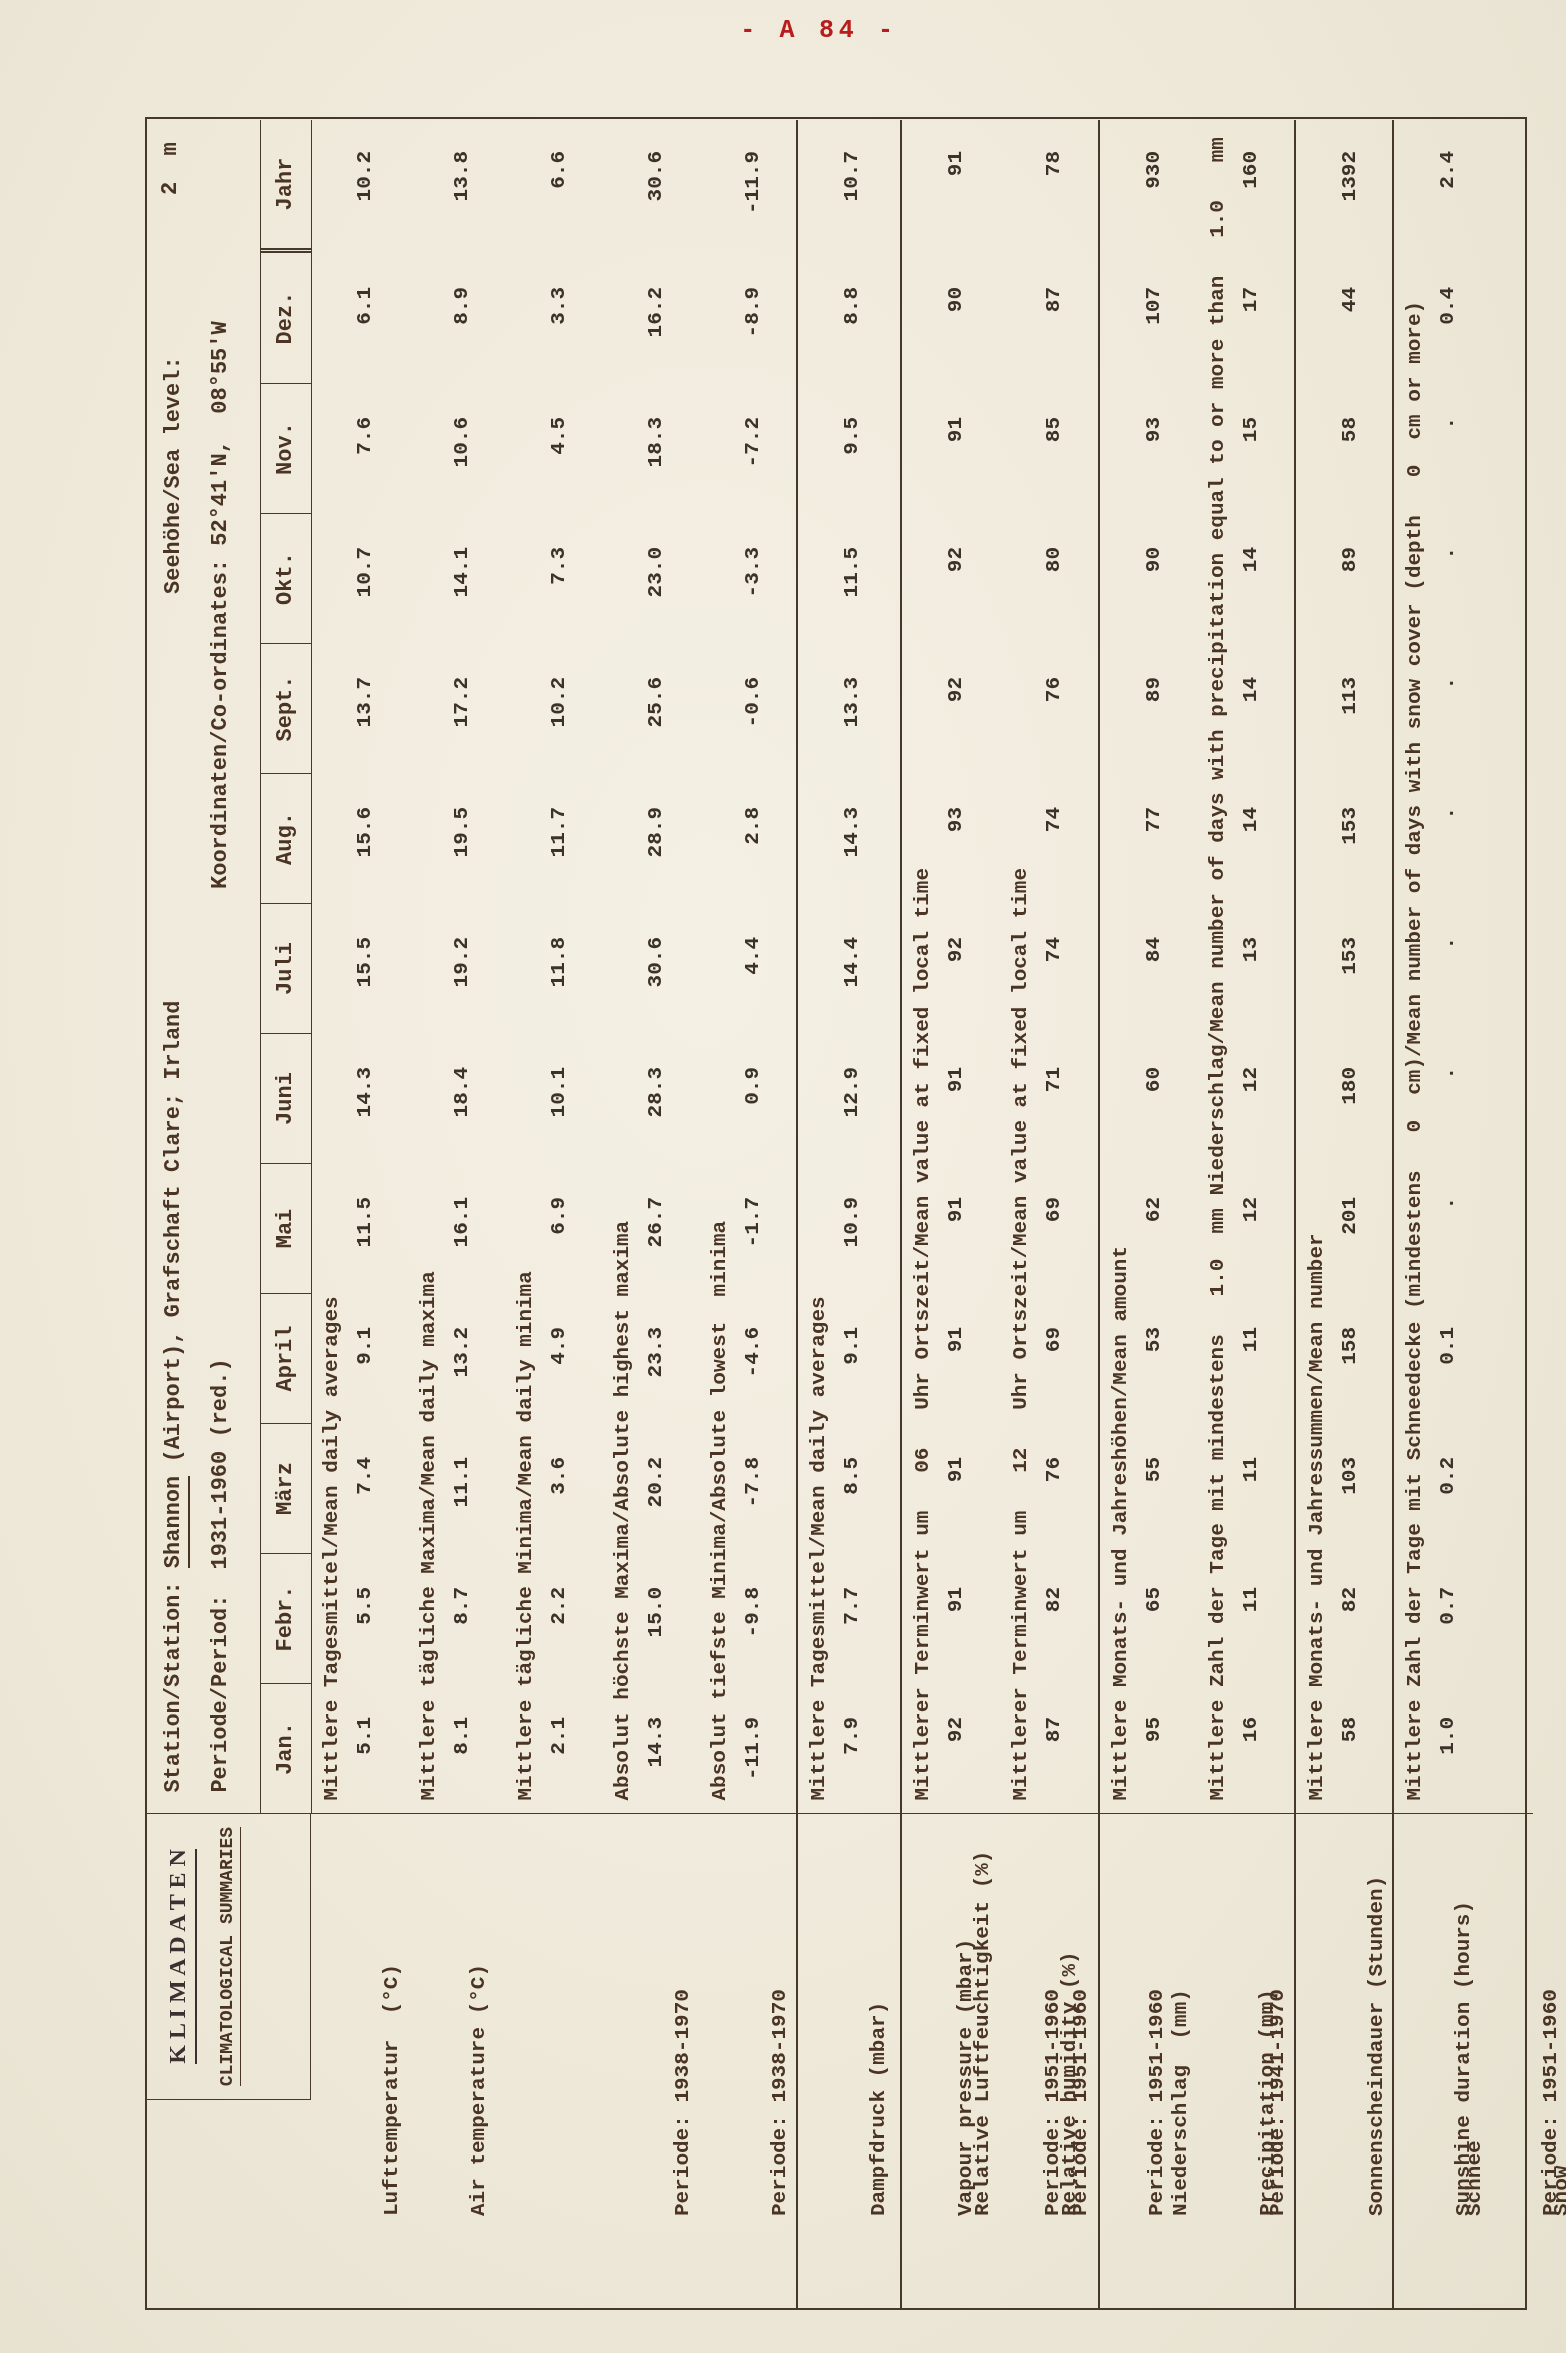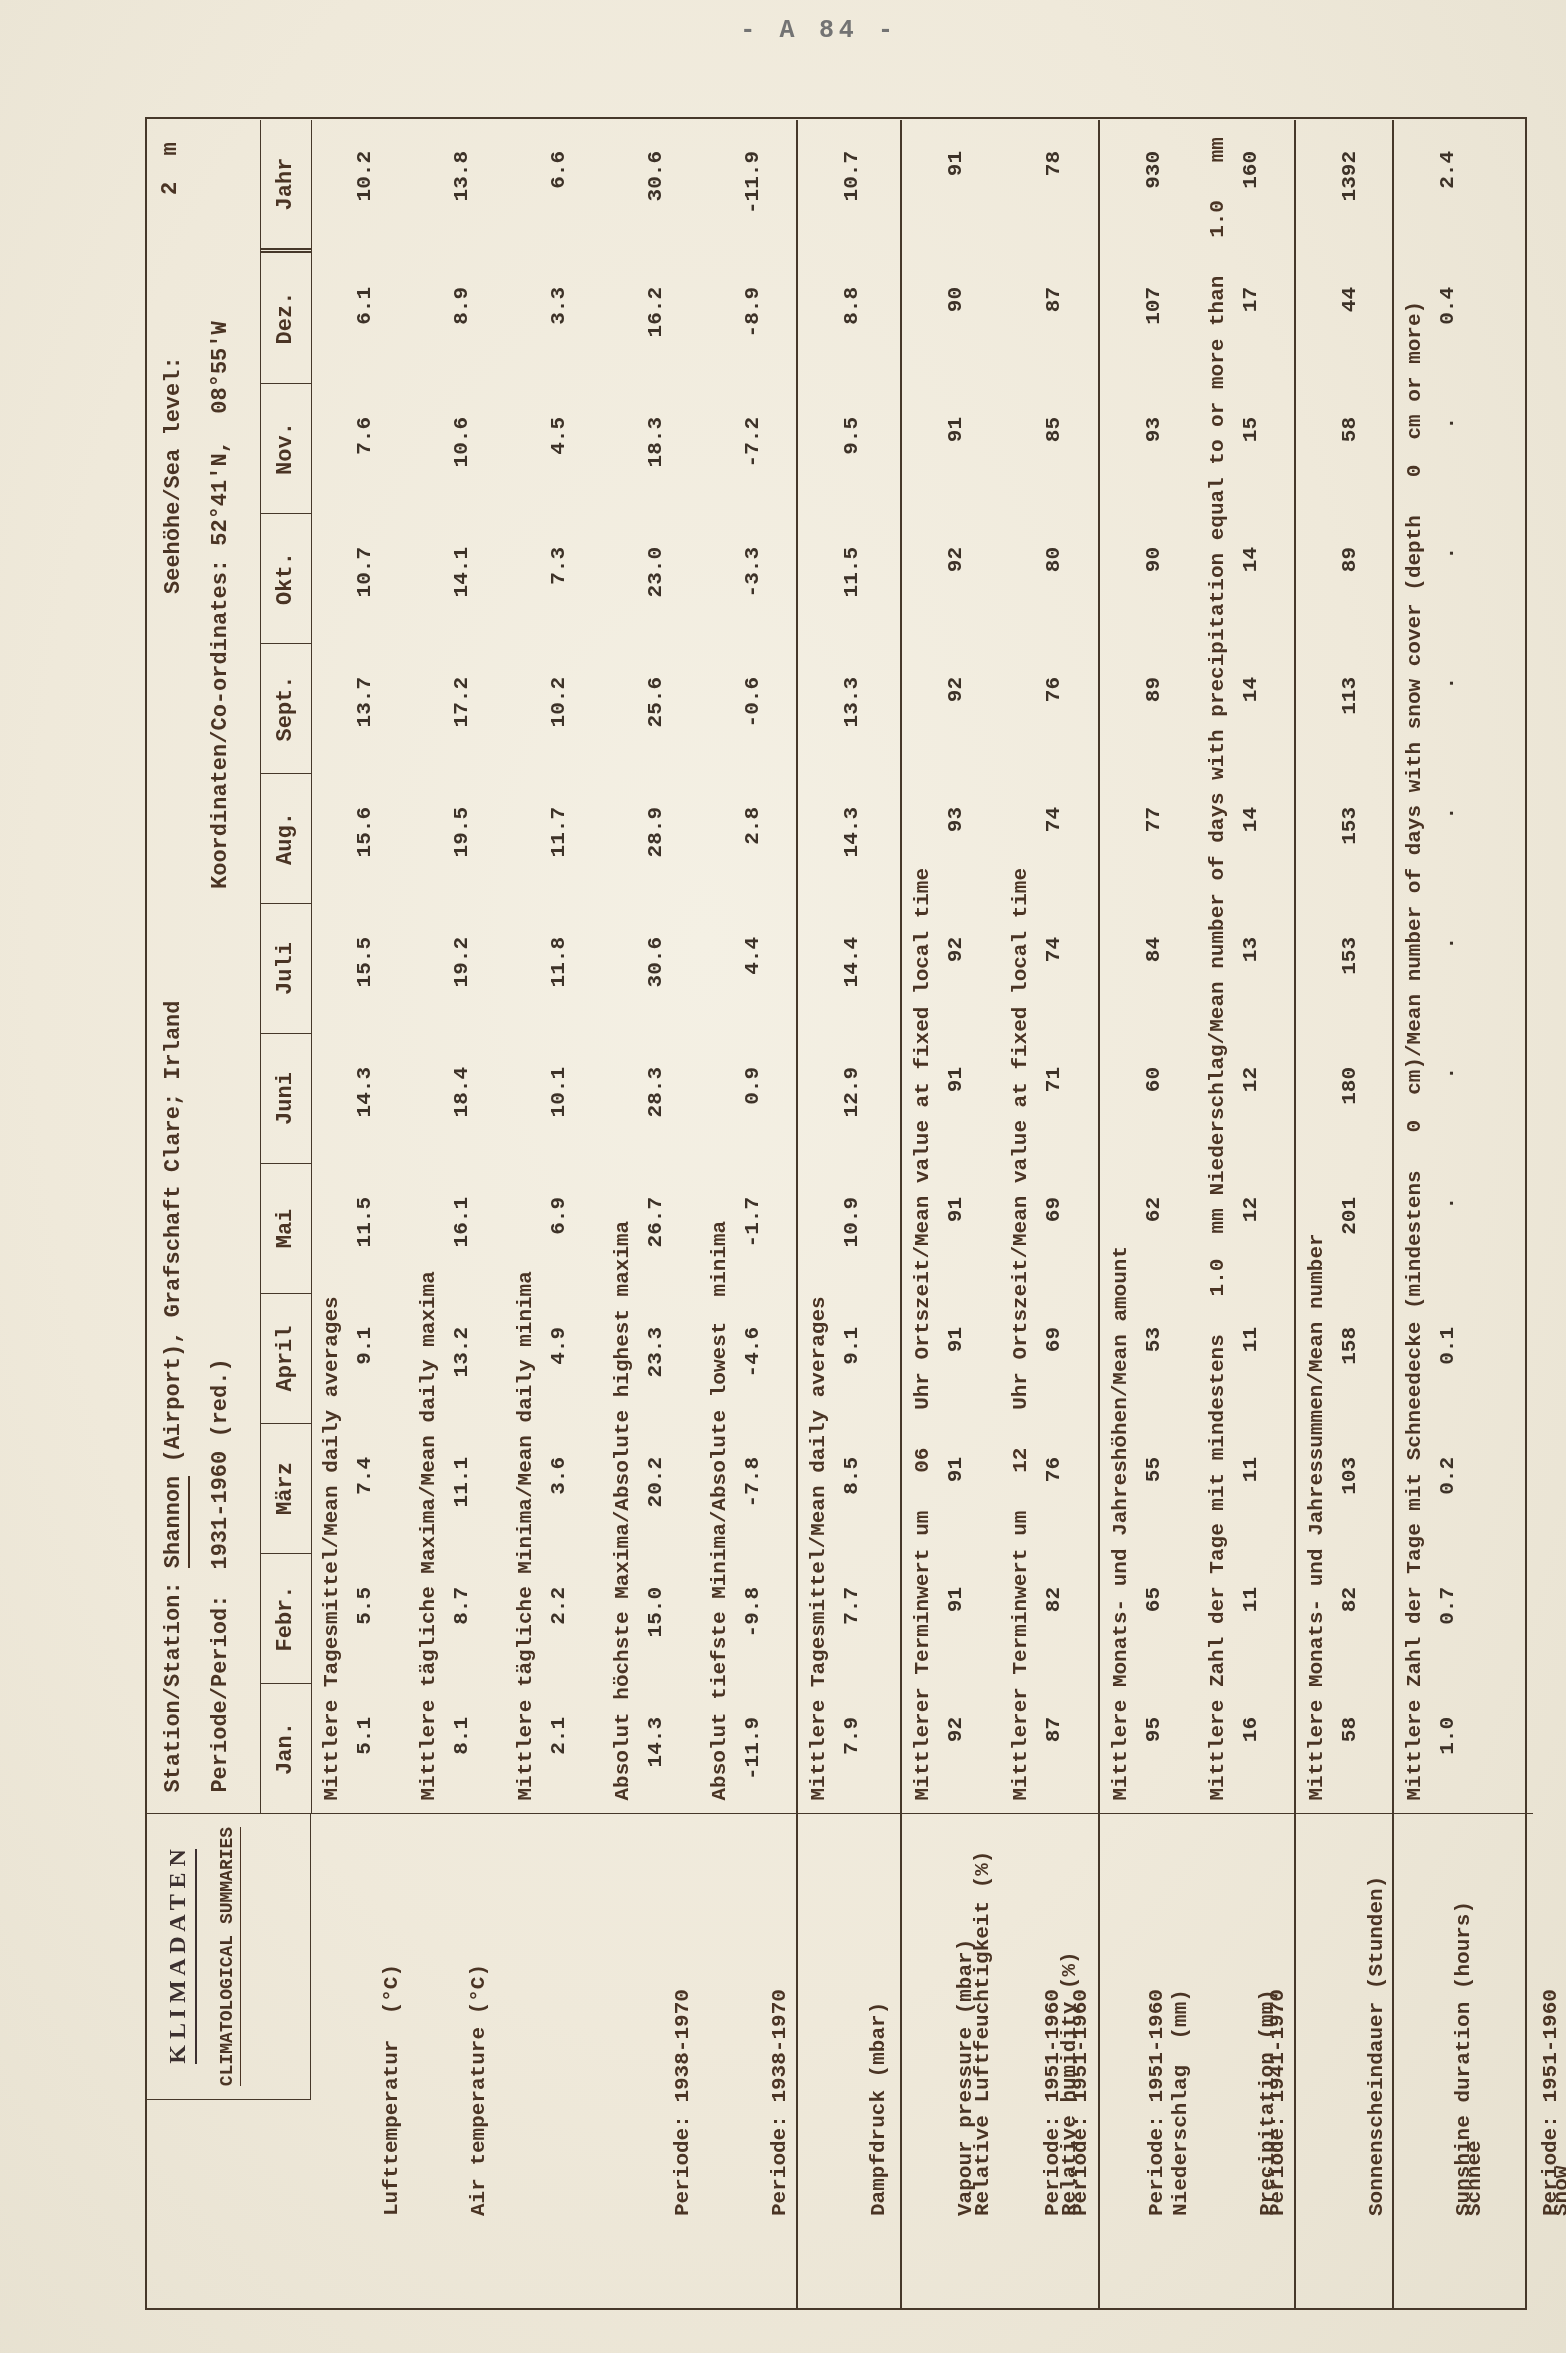--- a/index.html
+++ b/index.html
@@ -10,21 +10,21 @@
   }
   html,body{margin:0;padding:0;}
   body{
     width:1567px;height:2354px;position:relative;overflow:hidden;
     background:radial-gradient(ellipse at 45% 40%, #f4f0e4 0%, #efe9da 55%, #e6e0cf 100%);
     font-family:"Liberation Mono","DejaVu Sans Mono",monospace;
     color:var(--ink);
   }
   .pageno{
     position:absolute;top:15.7px;left:819px;transform:translateX(-50%);
-    font-size:25px;font-weight:bold;letter-spacing:4.7px;color:#737373;white-space:pre;
+    font-size:25px;font-weight:bold;letter-spacing:4.7px;color:#b91c1c;white-space:pre;
   }
   
   .sheet{
     position:absolute;left:145px;top:117px;
     width:2193px;height:1382px;
     transform-origin:0 0;
     transform:translateY(2193px) rotate(-90deg);
     border:2.3px solid var(--bd);
     box-sizing:border-box;
     background:transparent;

